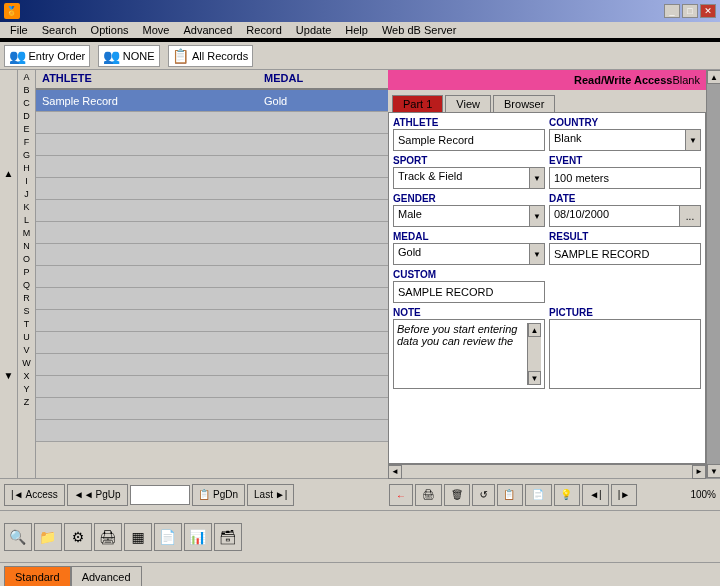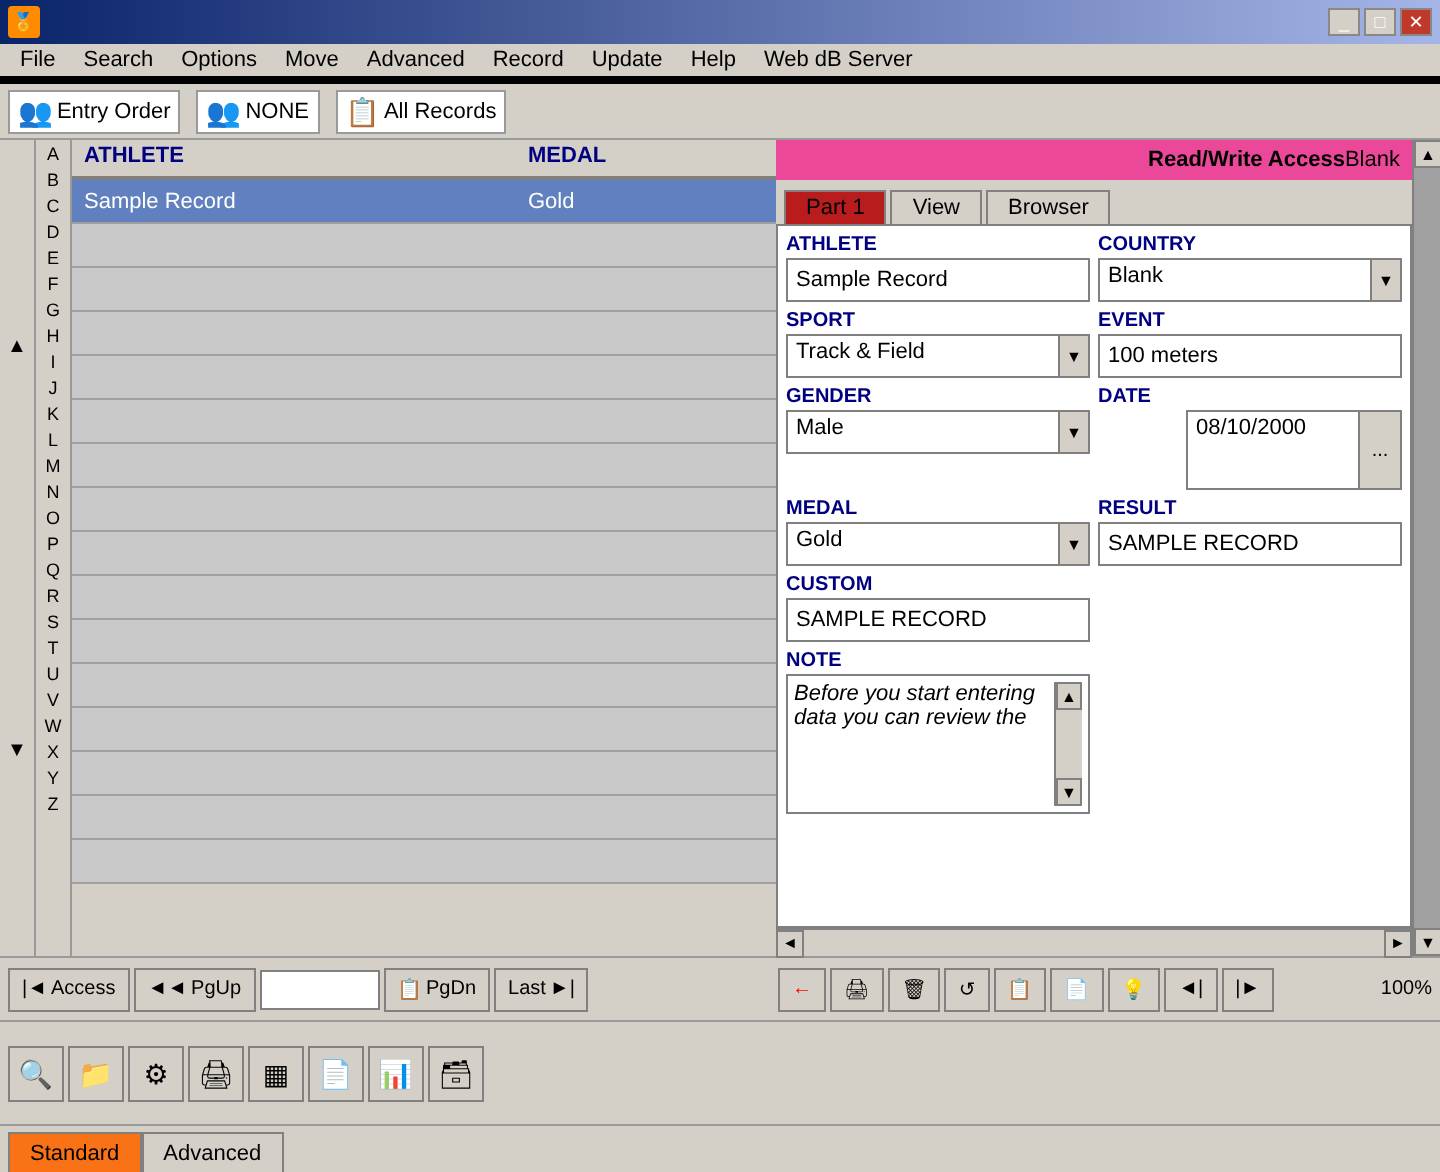--- a/index.html
+++ b/index.html
@@ -173,21 +173,21 @@
       width: 16px;
       background: #d4d0c8;
       border: 1px solid #808080;
       display: flex;
       align-items: center;
       justify-content: center;
       font-size: 8px;
       cursor: pointer;
     }
 
-    .date-field { display: flex; height: 40px; margin-left: 44px; }
+    .date-field { display: flex; height: 22px; }
     .date-val { flex: 1; border: 1px solid #808080; border-right: none; padding: 2px 4px; font-size: 11px; }
     .date-btn { width: 22px; background: #d4d0c8; border: 1px solid #808080; display: flex; align-items: center; justify-content: center; font-size: 10px; cursor: pointer; }
 
     .note-area {
       grid-column: 1;
       display: flex;
       flex-direction: column;
       gap: 1px;
     }
     .note-text {
@@ -590,20 +590,24 @@
         <div class="note-text">
           <div class="note-content">Before you start entering data you can review the</div>
           <div class="note-scroll">
             <div class="scroll-up">▲</div>
             <div style="flex:1;background:#d4d0c8;"></div>
             <div class="scroll-down">▼</div>
           </div>
         </div>
       </div>
 
+      <div class="picture-area">
+        <span class="field-label">PICTURE</span>
+        <div class="picture-box"></div>
+      </div>
     </div>
 
     <div class="right-scrollbar">
       <div class="h-scroll-left">◄</div>
       <div class="h-scroll-track"></div>
       <div class="h-scroll-right">►</div>
     </div>
   </div>
 
   <div class="v-scrollbar">

